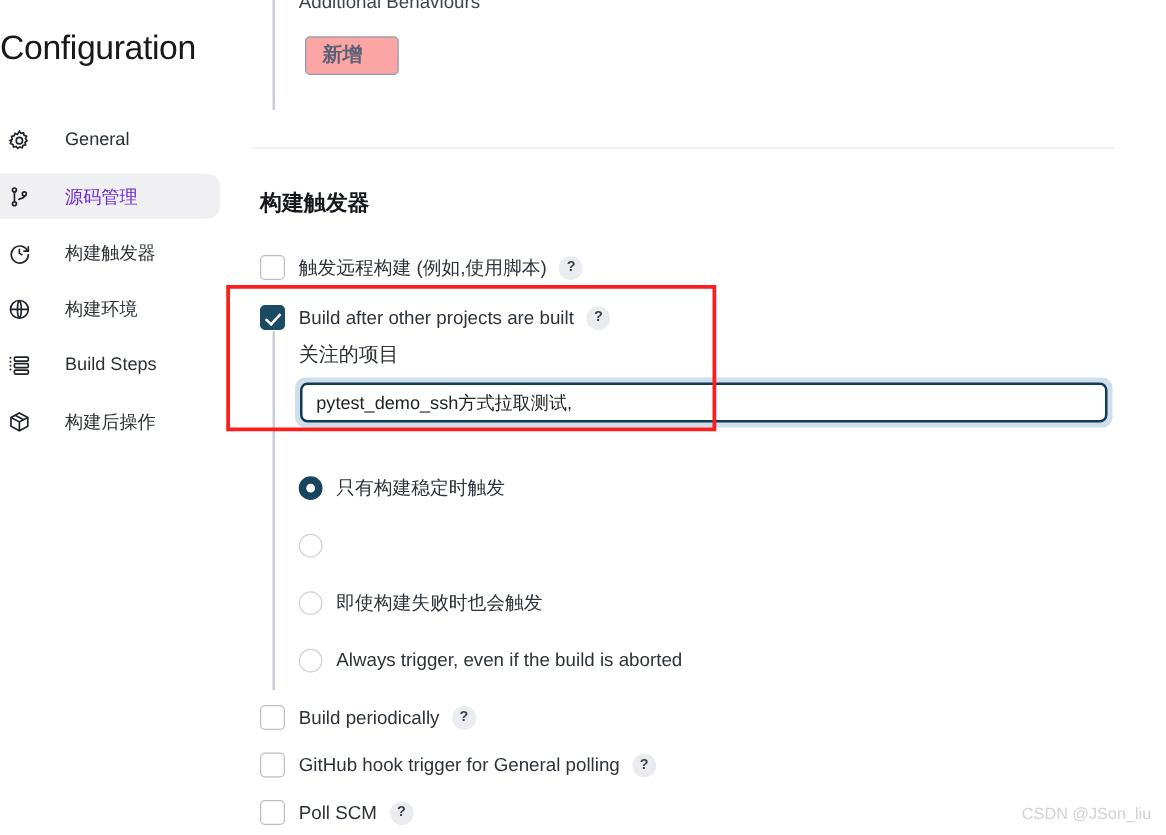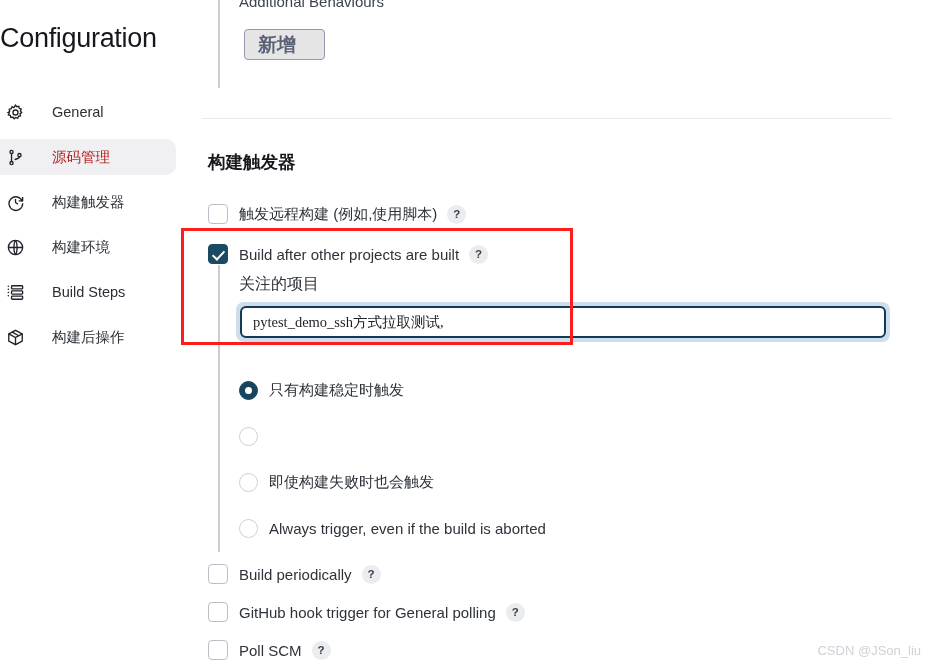--- a/index.html
+++ b/index.html
@@ -49,21 +49,21 @@
     justify-content: center;
     color: #1f2329;
     flex: none;
   }
   .nav-label {
     margin-left: 24px;
     font-size: 14.5px;
     color: #2b3036;
     white-space: nowrap;
   }
-  .nav-item.active .nav-label { color: #b91c1c; }
+  .nav-item.active .nav-label { color: #6d28d9; }
 
   
   #main {
     position: absolute;
     left: 200px; top: 0;
     width: 733px; height: 668px;
   }
   .vline {
     position: absolute;
     width: 2px;
@@ -79,23 +79,23 @@
     color: #3d4450;
     white-space: nowrap;
   }
   #add-button {
     position: absolute;
     left: 44px; top: 29px;
     height: 31px;
     padding: 0 13px;
     border: 1px solid #9298ad;
     border-radius: 4px;
-    background: #e5e5e5;
+    background: #fca5a5;
     color: #5a6075;
-    font-size: 19px;
+    font-size: 16px;
     font-weight: bold;
     display: flex;
     align-items: center;
     gap: 7px;
     font-family: "Liberation Sans", "DejaVu Sans", sans-serif;
     cursor: pointer;
   }
   .caret {
     width: 0; height: 0;
     border-left: 4.5px solid transparent;
@@ -209,21 +209,21 @@
     padding: 4px;
   }
   #project-input {
     width: 100%; height: 100%;
     border: 2px solid #113c59;
     border-radius: 6px;
     background: #ffffff;
     padding: 0 11px;
     font-size: 14.5px;
     color: #1d2126;
-    font-family: Liberation Serif, serif;
+    font-family: Liberation Sans, sans-serif;
     outline: none;
   }
 
   
   #highlight-box {
     position: absolute;
     left: 181px; top: 228px;
     width: 392px; height: 117px;
     border: 3px solid #fc1d1d;
     pointer-events: none;

